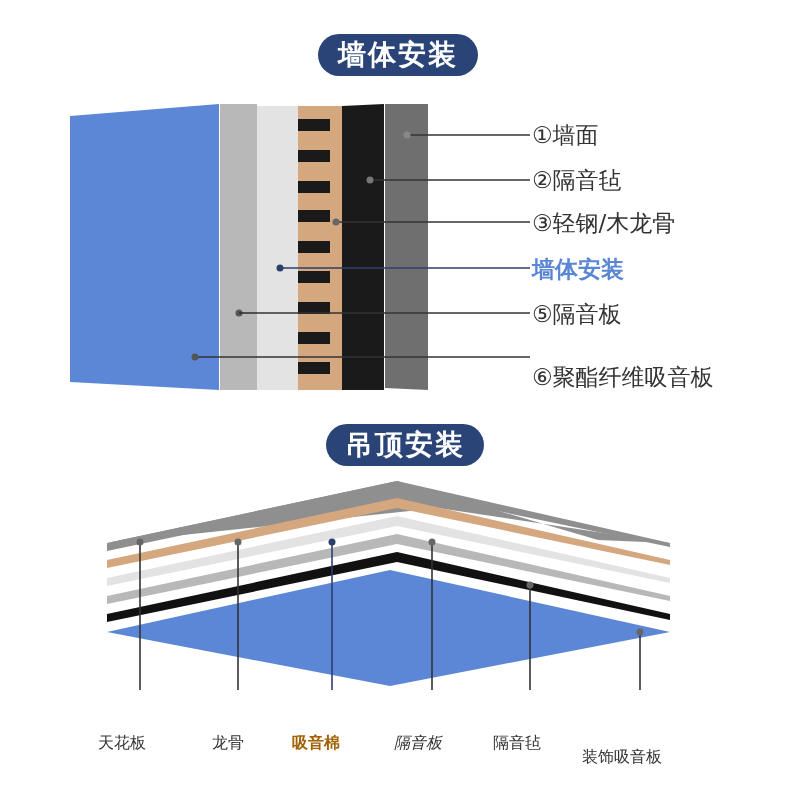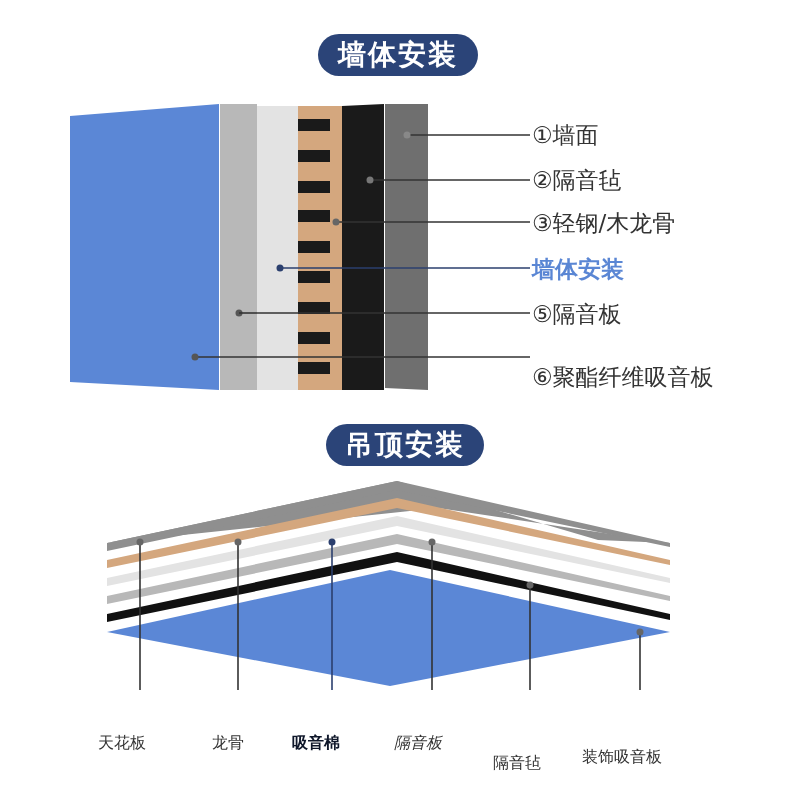--- a/index.html
+++ b/index.html
@@ -2,21 +2,21 @@
 <html><head>
 <meta charset="utf-8">
 <style>
   html,body{margin:0;padding:0;background:#ffffff;}
   body{width:800px;height:800px;position:relative;overflow:hidden;font-family:"DejaVu Sans",sans-serif;}
   .pill{position:absolute;background:#2b4478;color:#fff;border-radius:22px;font-size:28px;font-weight:bold;
         display:flex;align-items:center;justify-content:center;letter-spacing:2px;}
   .label{position:absolute;font-size:23px;color:#333;white-space:nowrap;line-height:1;}
   .label.hl{color:#5a86d4;font-weight:bold;}
   .blabel{position:absolute;font-size:16px;color:#333;white-space:nowrap;line-height:1;}
-  .blabel.hl{color:#0f172a;font-weight:bold;}
+  .blabel.hl{color:#a16207;font-weight:bold;}
   svg{position:absolute;left:0;top:0;}
 </style>
 </head>
 <body>
 
 <div class="pill" style="left:318px;top:34px;width:160px;height:42px;">墙体安装</div>
 
 <svg width="800" height="800">
 
   <polygon points="385,104 428,104 428,390 385,388" fill="#6f6f6f"></polygon>
@@ -95,14 +95,14 @@
     <circle cx="432" cy="542" r="3.5" fill="#666"></circle>
     <circle cx="530" cy="585" r="3.5" fill="#666"></circle>
     <circle cx="640" cy="632" r="3.5" fill="#666"></circle>
   </g>
 </svg>
 
 <div class="blabel" style="left:98px;top:735px;">天花板</div>
 <div class="blabel" style="left:212px;top:735px;">龙骨</div>
 <div class="blabel hl" style="left:292px;top:735px;">吸音棉</div>
 <div class="blabel" style="left:394px;top:735px;font-style:italic;">隔音板</div>
-<div class="blabel" style="left:493px;top:735px;margin-top:20px;">隔音毡</div>
+<div class="blabel" style="left:493px;top:735px;">隔音毡</div>
 <div class="blabel" style="left:582px;top:749px;">装饰吸音板</div>
 
 </body></html>

